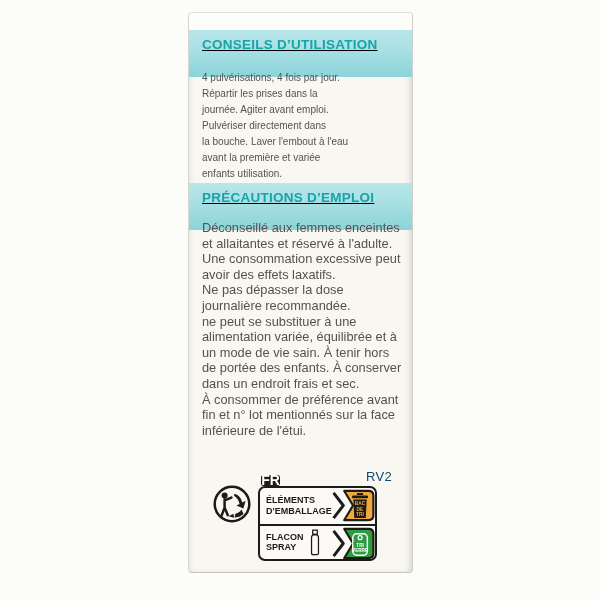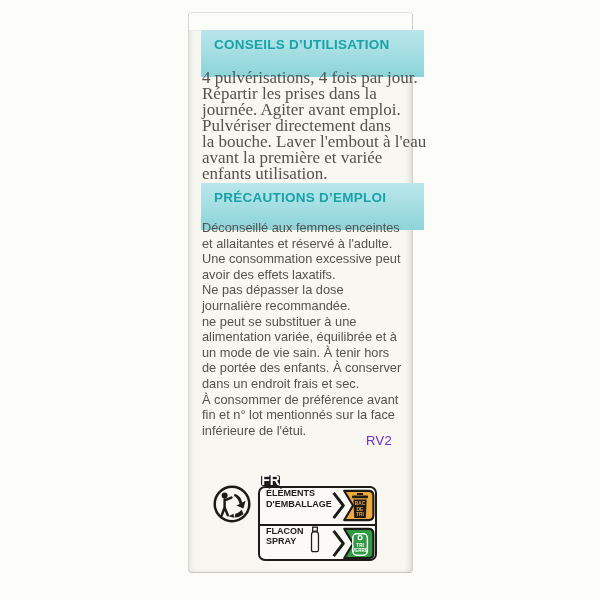--- a/index.html
+++ b/index.html
@@ -14,49 +14,50 @@
     box-shadow:
       -1px 0 0 #d6d5d0, 1px 0 0 #cfcec9, 0 1px 0 #c6c5c0, 0 -1px 0 #e2e1dc,
       inset -5px 0 7px -4px rgba(110,108,100,.30),
       inset 4px 0 6px -4px rgba(110,108,100,.20);
   }
   .top-strip{
     position:absolute;left:0;top:0;width:100%;height:17px;
     background:#fdfdfa;border-bottom:1px solid #ebe9e3;border-radius:2px 2px 0 0;
   }
   .band{
-    position:absolute;left:12px;width:100%;height:47px;
+    position:absolute;left:0;width:100%;height:47px;
     background:linear-gradient(180deg,#b9e6ea 0%,#a9e0e4 40%,#8bd4d9 100%);
+    text-decoration:underline;
   }
   .band1{top:17px;}
   .band2{top:170px;}
   .band-title{
     font-size:13.5px;font-weight:bold;color:#17a3aa;
     line-height:30px;padding-left:13px;letter-spacing:.25px;white-space:nowrap;
   }
   .para{position:absolute;left:13px;color:#55524e;white-space:nowrap;}
-  .para1{top:57px;font-size:17px;line-height:16px;font-family:Liberation Serif, serif;}
+  .para1{top:57px;font-size:10px;line-height:16px;}
   .para2{top:207px;font-size:12.8px;line-height:15.6px;}
   .ref-code{
-    position:absolute;right:20px;top:420px;
-    font-size:13px;color:#6d28d9;letter-spacing:.3px;
+    position:absolute;right:20px;top:456px;
+    font-size:13px;color:#0c4a6e;letter-spacing:.3px;
   }
   .triman{position:absolute;left:23px;top:471px;}
   .fr-tag{
     position:absolute;left:72px;top:462px;width:19px;height:11px;
     background:#1d1b18;color:#ffffff;border-radius:2.5px;
     font-size:14px;font-weight:bold;text-align:center;line-height:11.5px;
   }
   .info-box{
     position:absolute;left:69px;top:473px;width:119px;height:75px;
     border:2px solid #1d1b18;border-radius:7px;background:#fbfaf6;
     box-sizing:border-box;overflow:hidden;
   }
   .info-row{
-    position:relative;height:35.5px;display:flex;align-items:flex-start;
+    position:relative;height:35.5px;display:flex;align-items:center;
     padding-left:6px;box-sizing:border-box;
   }
   .info-row + .info-row{border-top:2px solid #1d1b18;}
   .info-label{
     font-size:9px;font-weight:bold;line-height:10.5px;color:#1d1b18;
     white-space:nowrap;
   }
   .badge-svg{position:absolute;right:-1px;top:1px;}
   .spray-icon{margin-left:5px;}
 </style>

